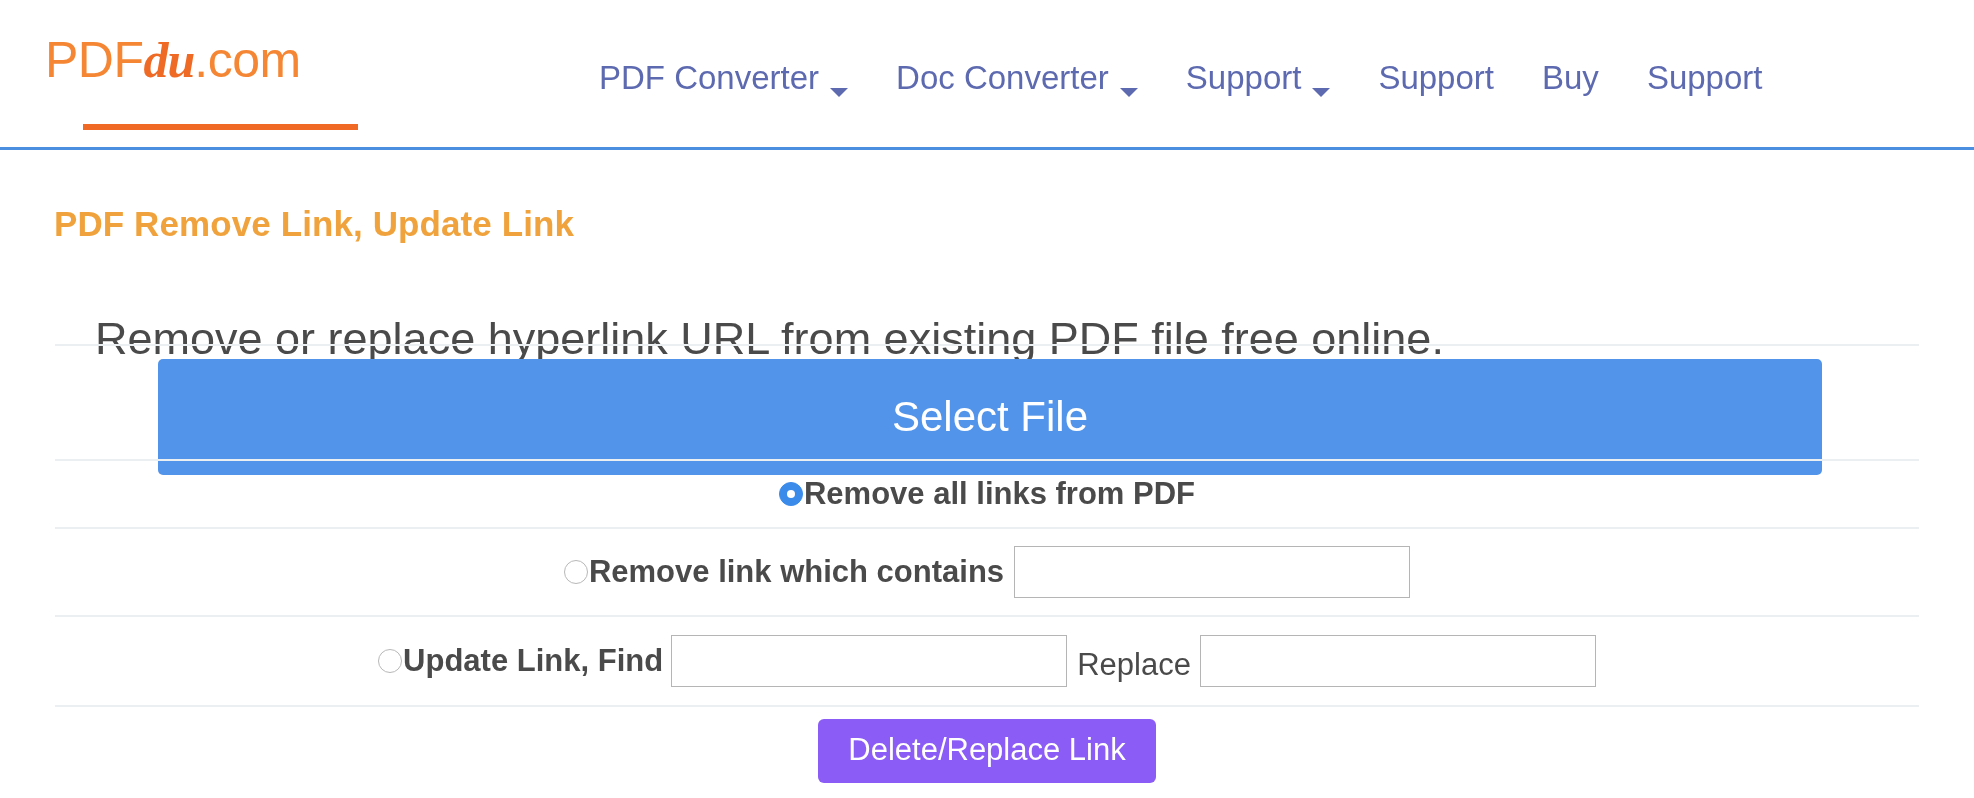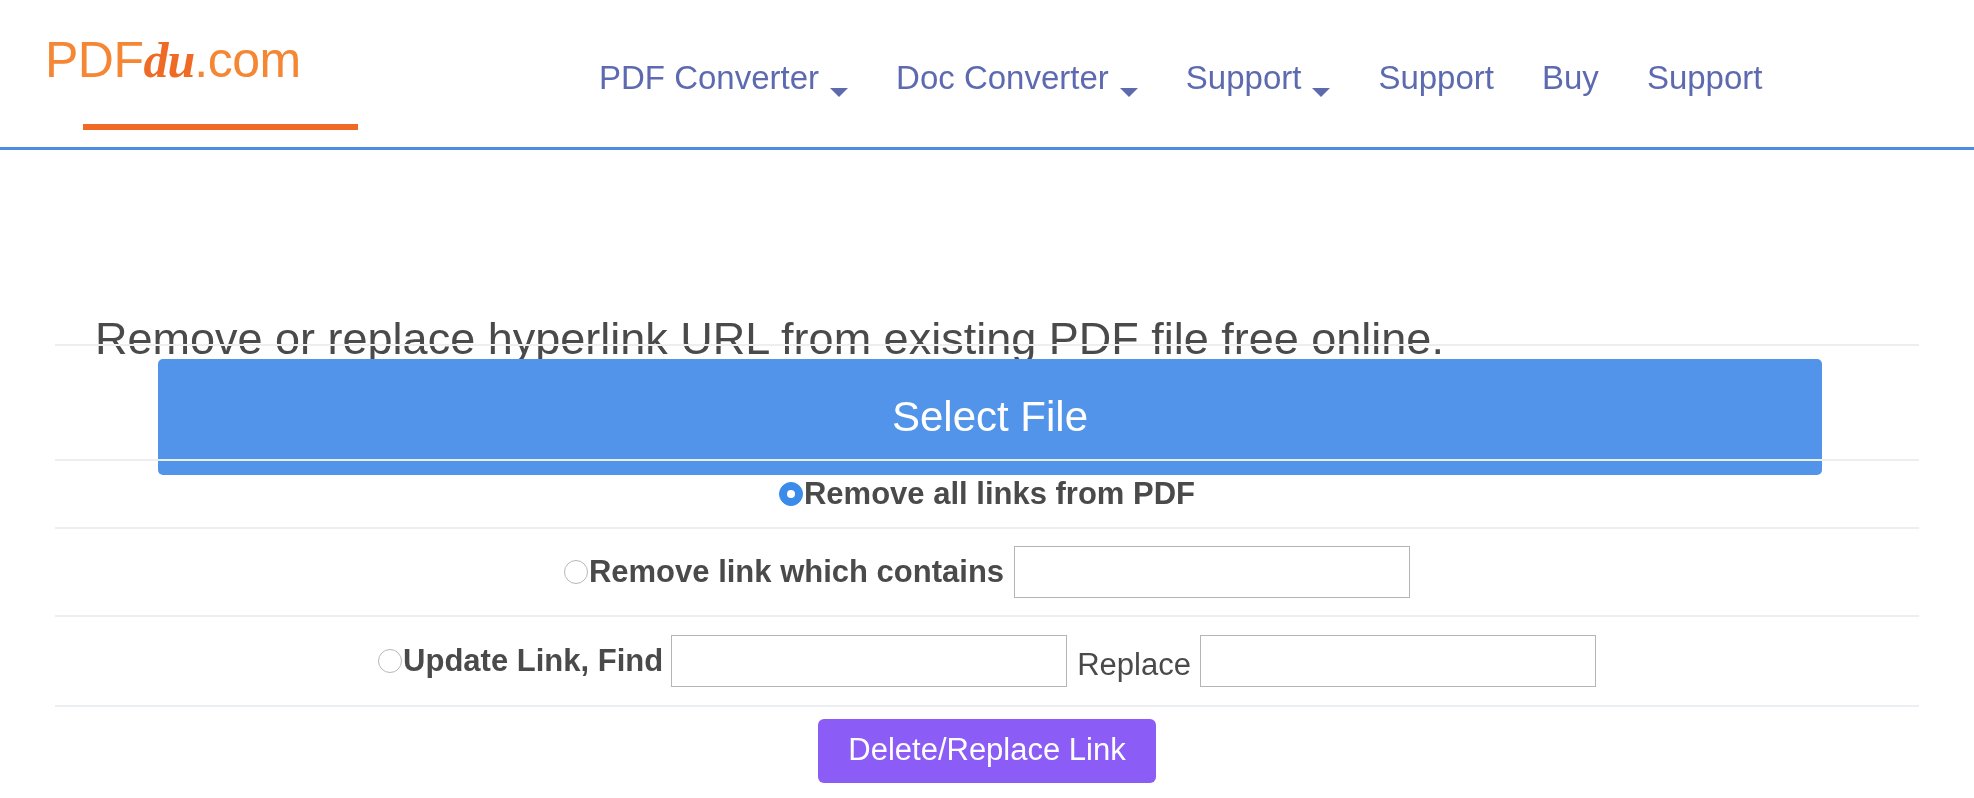--- a/index.html
+++ b/index.html
@@ -300,20 +300,21 @@
         <span>Buy</span>
       </a>
       <a class="nav-item" href="#">
         <span>Support</span>
       </a>
     </nav>
 
     <div class="header-rule"></div>
   </div>
 
+  <h1 class="page-title">PDF Remove Link, Update Link</h1>
   <p class="subtitle">Remove or replace hyperlink URL from existing PDF file free online.</p>
 
   <div class="form-table">
 
     <div class="form-row row-select">
       <button class="select-file-btn" type="button">Select File</button>
     </div>
 
     <div class="form-row row-opt1">
       <div class="opt-line">

